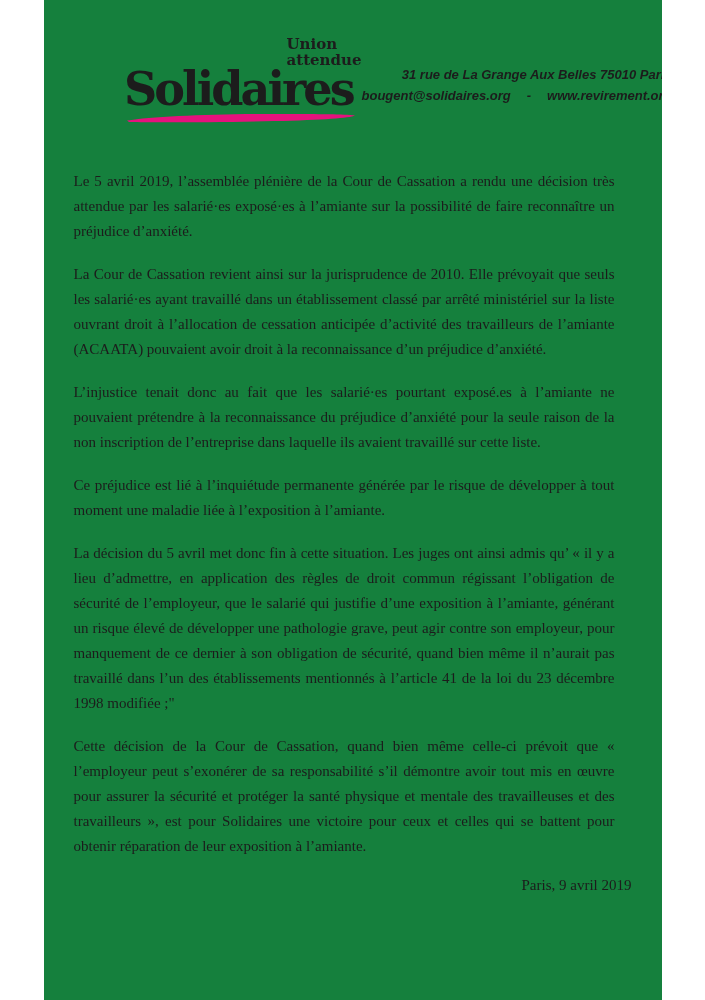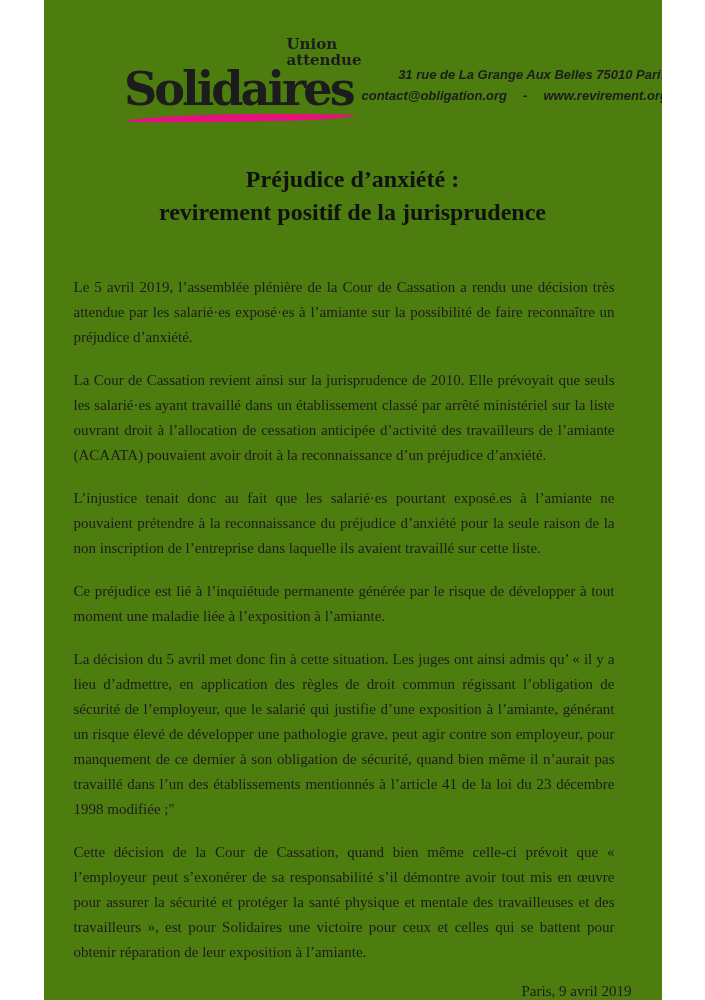--- a/index.html
+++ b/index.html
@@ -2,21 +2,21 @@
 <html lang="fr"><head>
 <meta charset="utf-8">
 <title>Solidaires – Communiqué</title>
 <style>
   html, body { margin: 0; padding: 0; background: #ffffff; }
   .page {
     position: relative;
     width: 618px;
     height: 1000px;
     margin: 0 auto;
-    background: #4d7c0f;
+    background: #15803d;
     color: #1c1c1c;
     font-family: "Liberation Serif", serif;
     overflow: hidden;
     box-sizing: border-box;
   }
 
   
   .letterhead {
     display: flex;
     justify-content: space-between;
@@ -104,29 +104,25 @@
         <span>attendue</span>
       </div>
       <div class="logo-wordmark">Solidaires</div>
       <svg class="logo-brush" viewBox="0 0 234 11" preserveAspectRatio="none" aria-hidden="true">
         <path d="M3,7 C30,3 90,1.5 160,2.5 C195,3 220,3.5 231,5 C225,7.5 200,9 150,9.5 C95,10 35,9.5 5,8.5 Z" fill="#e5127d"></path>
       </svg>
     </div>
     <div class="contact">
       <div>31 rue de La Grange Aux Belles 75010 Paris</div>
       <div>
-        <span>contact@obligation.org</span><span class="sep">-</span><span>www.revirement.org</span>
+        <span>bougent@solidaires.org</span><span class="sep">-</span><span>www.revirement.org</span>
       </div>
     </div>
   </header>
 
-  <h1 class="doc-title">
-    <span>Préjudice d’anxiété :</span>
-    <span>revirement positif de la jurisprudence</span>
-  </h1>
 
   <main class="body-text">
       <p><span>Le 5 avril 2019, l’assemblée plénière de la Cour de Cassation a rendu une décision très attendue par les salarié·es exposé·es à l’amiante sur la possibilité de faire reconnaître un préjudice d’anxiété.</span></p>
       <p><span>La Cour de Cassation revient ainsi sur la jurisprudence de 2010. Elle prévoyait que seuls les salarié·es ayant travaillé dans un établissement classé par arrêté ministériel sur la liste ouvrant droit à l’allocation de cessation anticipée d’activité des travailleurs de l’amiante (ACAATA) pouvaient avoir droit à la reconnaissance d’un préjudice d’anxiété.</span></p>
       <p><span>L’injustice tenait donc au fait que les salarié·es pourtant exposé.es à l’amiante ne pouvaient prétendre à la reconnaissance du préjudice d’anxiété pour la seule raison de la non inscription de l’entreprise dans laquelle ils avaient travaillé sur cette liste.</span></p>
       <p><span>Ce préjudice est lié à l’inquiétude permanente générée par le risque de développer à tout moment une maladie liée à l’exposition à l’amiante.</span></p>
       <p><span>La décision du 5 avril met donc fin à cette situation. Les juges ont ainsi admis qu’ « </span><span class="em">il y a lieu d’admettre, en application des règles de droit commun régissant l’obligation de sécurité de l’employeur, que le salarié qui justifie d’une exposition à l’amiante, générant un risque élevé de développer une pathologie grave, peut agir contre son employeur, pour manquement de ce dernier à son obligation de sécurité, quand bien même il n’aurait pas travaillé dans l’un des établissements mentionnés à l’article 41 de la loi du 23 décembre 1998 modifiée ;</span><span>"</span></p>
       <p><span>Cette décision de la Cour de Cassation, quand bien même celle-ci prévoit que « </span><span class="em">l’employeur peut s’exonérer de sa responsabilité s’il démontre avoir tout mis en œuvre pour assurer la sécurité et protéger la santé physique et mentale des travailleuses et des travailleurs »</span><span>, est pour Solidaires une victoire pour ceux et celles qui se battent pour obtenir réparation de leur exposition à l’amiante.</span></p>
     </main>
 

